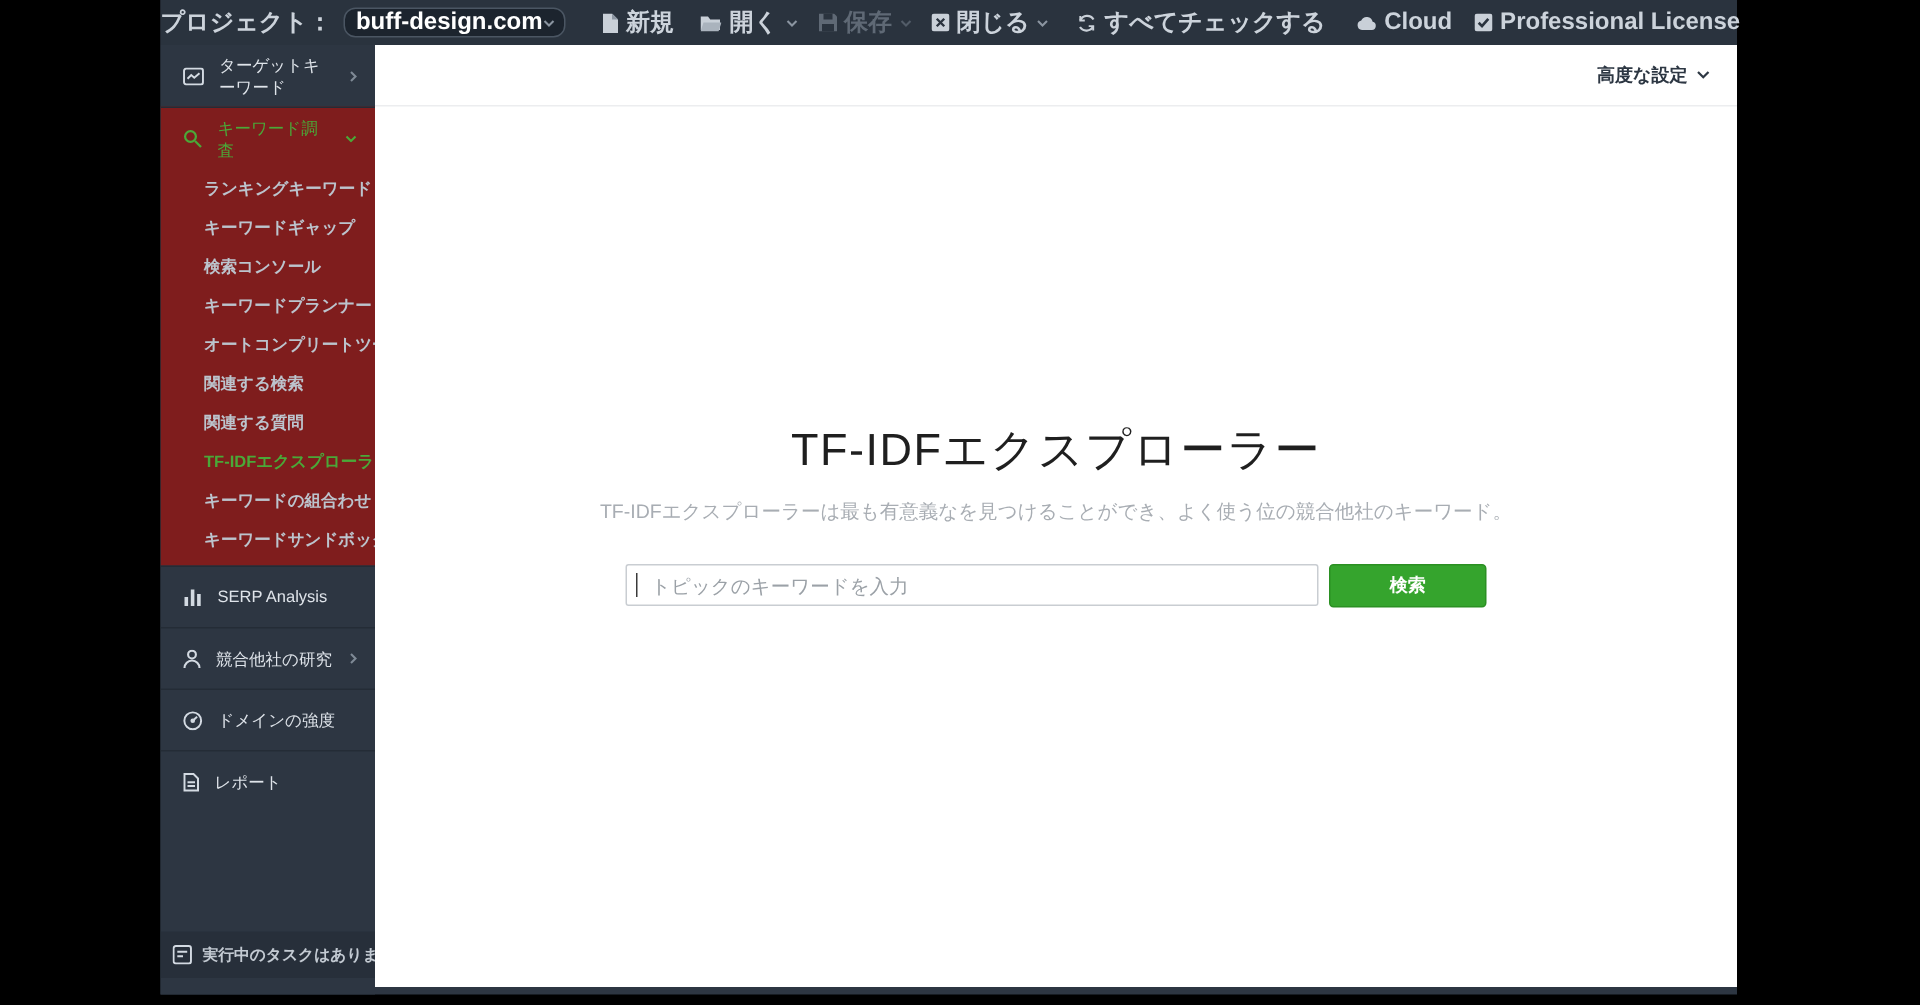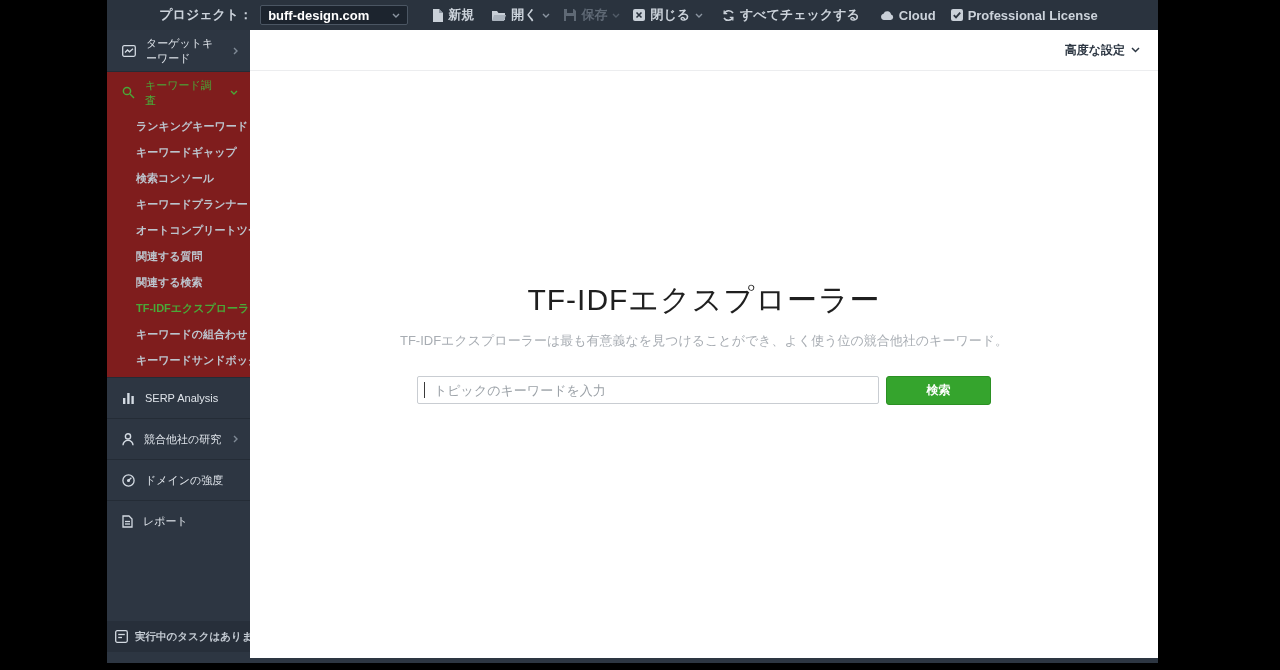--- a/index.html
+++ b/index.html
@@ -4,25 +4,25 @@
 <style>
   * { margin:0; padding:0; box-sizing:border-box; }
   html,body { width:1280px; height:670px; background:#000; overflow:hidden;
               font-family:"Liberation Sans", sans-serif; }
 
   .app { position:absolute; left:107px; top:0; width:1051px; height:663px;
          background:#2d3642; display:flex; flex-direction:column; }
 
   
   .topbar { height:30px; flex:0 0 30px; background:#2a333e; display:flex;
-            align-items:center; justify-content:center; padding-right:4px;
-            font-size:13px; font-weight:bold; color:#ccd3db; white-space:nowrap; }
+            align-items:center; justify-content:flex-start; padding-right:4px;
+            font-size:16px; font-weight:bold; color:#ccd3db; white-space:nowrap; }
   .tb-item { display:flex; align-items:center; gap:5px; cursor:default; }
   .project-select { margin-left:8px; width:148px; height:20px; background:#1c242e;
-            border:1px solid #4b5663; border-radius:2px; display:flex;
+            border:1px solid #4b5663; border-radius:8px; display:flex;
             align-items:center; justify-content:space-between; padding:0 7px;
             color:#fff; }
   .btn-new   { margin-left:24px; }
   .btn-open  { margin-left:18px; }
   .btn-save  { margin-left:14px; color:#5f6975; }
   .btn-close { margin-left:13px; }
   .btn-checkall { margin-left:19px; }
   .btn-cloud { margin-left:20px; }
   .btn-license { margin-left:15px; margin-right:4px; }
   .tb-chev { color:#8b95a1; display:flex; }
@@ -216,22 +216,22 @@
             <svg width="8" height="5" viewBox="0 0 8 5">
                 <polyline points="1,1 4,4 7,1" fill="none" stroke="currentColor" stroke-width="1.4"></polyline>
               </svg>
           </span>
         </div>
         <div class="submenu-item">ランキングキーワード</div>
         <div class="submenu-item">キーワードギャップ</div>
         <div class="submenu-item">検索コンソール</div>
         <div class="submenu-item">キーワードプランナー</div>
         <div class="submenu-item">オートコンプリートツール</div>
+        <div class="submenu-item">関連する検索</div>
         <div class="submenu-item">関連する質問</div>
-        <div class="submenu-item">関連する検索</div>
         <div class="submenu-item active">TF-IDFエクスプローラー</div>
         <div class="submenu-item">キーワードの組合わせ</div>
         <div class="submenu-item">キーワードサンドボックス</div>
       </div>
 
       <div class="side-item">
         <span class="side-icon">
           <svg width="13" height="12" viewBox="0 0 13 12" fill="currentColor">
               <rect x="1" y="6" width="2.4" height="6"></rect>
               <rect x="5.2" y="1" width="2.4" height="11"></rect>

